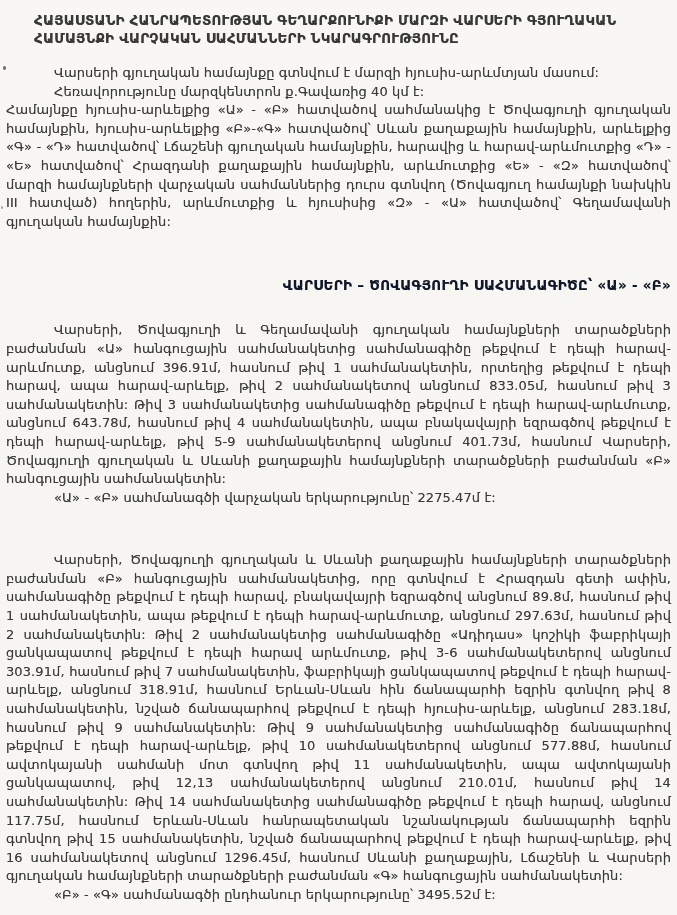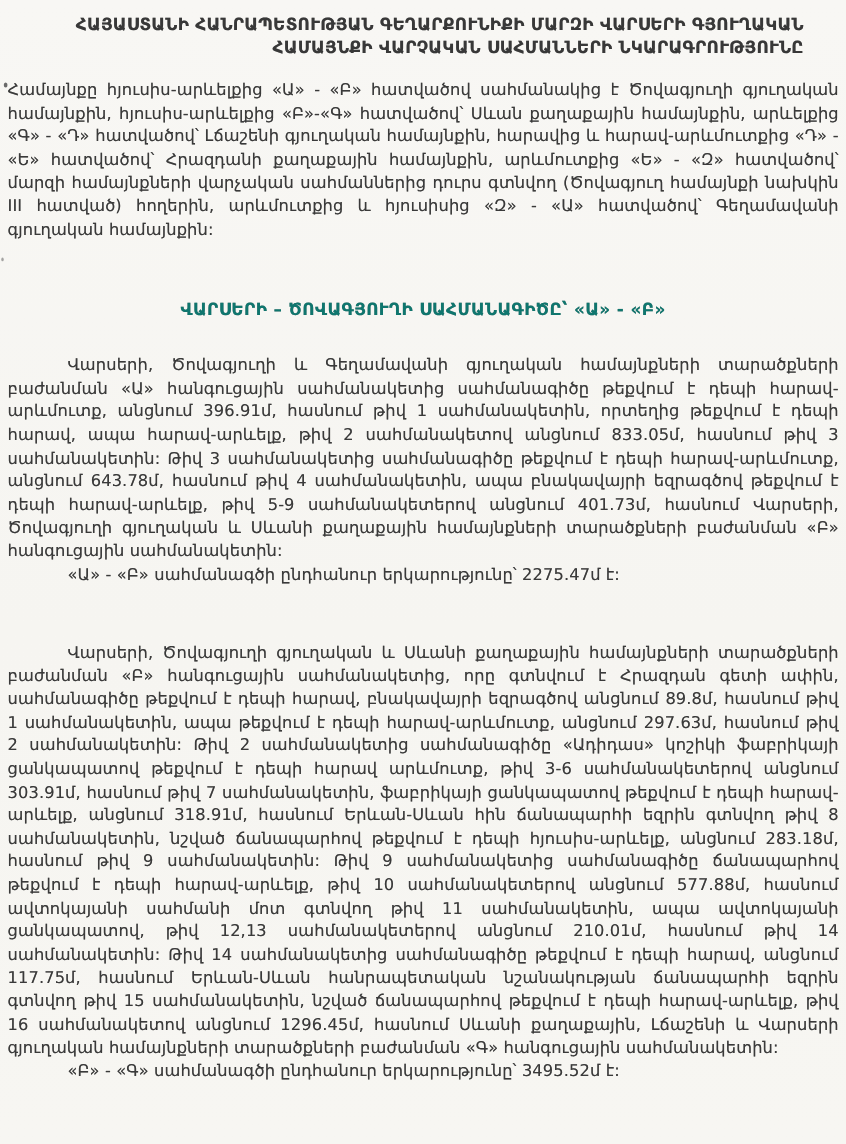--- a/index.html
+++ b/index.html
@@ -14,21 +14,21 @@
     background-image: linear-gradient(180deg, #f8f7f4 0%, #f6f5f1 55%, #f7f6f2 100%);
     font-family: "DejaVu Sans", sans-serif;
     color: #3a3a3a;
     position: relative;
   }
   .page {
     padding: 7px 6px 0 6px;
     text-shadow: 0 0 0.5px rgba(40,40,40,0.45);
   }
   .doc-title {
-    text-align: right;
+    text-align: left;
     font-weight: bold;
     font-size: 13.5px;
     line-height: 18px;
     letter-spacing: 0.2px;
     margin: 4px 28px 0 28px;
     color: #383838;
   }
   .para {
     font-size: 13px;
     line-height: 18.6px;
@@ -36,25 +36,25 @@
     margin: 0;
     letter-spacing: 0.1px;
   }
   .para.indent {
     text-indent: 48px;
   }
   .intro-block {
     margin-top: 17px;
   }
   .section-heading {
-    text-align: center;
+    text-align: right;
     font-weight: bold;
     font-size: 13.5px;
     letter-spacing: 0.3px;
-    color: #0f766e;
+    color: #0f172a;
     margin: 0;
   }
   .heading-1 { margin-top: 46px; }
   .body-1    { margin-top: 28px; }
   .heading-2 { margin-top: 25px; }
   .body-2    { margin-top: 44px; }
   .scan-artifact {
     position: absolute;
     background: #6a6a6a;
     border-radius: 50%;
@@ -63,28 +63,30 @@
   .artifact-b { left: 1px; top: 206px; width: 2px; height: 3px; opacity: 0.6; }
 </style>
 </head>
 <body>
 
 <div class="page">
 
   <div class="doc-title">ՀԱՅԱՍՏԱՆԻ ՀԱՆՐԱՊԵՏՈՒԹՅԱՆ ԳԵՂԱՐՔՈՒՆԻՔԻ ՄԱՐԶԻ ՎԱՐՍԵՐԻ ԳՅՈՒՂԱԿԱՆ ՀԱՄԱՅՆՔԻ ՎԱՐՉԱԿԱՆ ՍԱՀՄԱՆՆԵՐԻ ՆԿԱՐԱԳՐՈՒԹՅՈՒՆԸ</div>
 
   <div class="intro-block">
+    <p class="para indent">Վարսերի գյուղական համայնքը գտնվում է մարզի հյուսիս-արևմտյան մասում:</p>
+    <p class="para indent">Հեռավորությունը մարզկենտրոն ք.Գավառից 40 կմ է:</p>
     <p class="para">Համայնքը հյուսիս-արևելքից «Ա» - «Բ» հատվածով սահմանակից է Ծովագյուղի գյուղական համայնքին, հյուսիս-արևելքից «Բ»-«Գ» հատվածով՝ Սևան քաղաքային համայնքին, արևելքից «Գ» - «Դ» հատվածով՝ Լճաշենի գյուղական համայնքին, հարավից և հարավ-արևմուտքից «Դ» - «Ե» հատվածով՝ Հրազդանի քաղաքային համայնքին, արևմուտքից «Ե» - «Զ» հատվածով՝ մարզի համայնքների վարչական սահմաններից դուրս գտնվող (Ծովագյուղ համայնքի նախկին III հատված) հողերին, արևմուտքից և հյուսիսից «Զ» - «Ա» հատվածով՝ Գեղամավանի գյուղական համայնքին:</p>
   </div>
 
   <div class="section-heading heading-1">ՎԱՐՍԵՐԻ – ԾՈՎԱԳՅՈՒՂԻ ՍԱՀՄԱՆԱԳԻԾԸ՝ «Ա» - «Բ»</div>
 
   <p class="para indent body-1">Վարսերի, Ծովագյուղի և Գեղամավանի գյուղական համայնքների տարածքների բաժանման «Ա» հանգուցային սահմանակետից սահմանագիծը թեքվում է դեպի հարավ-արևմուտք, անցնում 396.91մ, հասնում թիվ 1 սահմանակետին, որտեղից թեքվում է դեպի հարավ, ապա հարավ-արևելք, թիվ 2 սահմանակետով անցնում 833.05մ, հասնում թիվ 3 սահմանակետին: Թիվ 3 սահմանակետից սահմանագիծը թեքվում է դեպի հարավ-արևմուտք, անցնում 643.78մ, հասնում թիվ 4 սահմանակետին, ապա բնակավայրի եզրագծով թեքվում է դեպի հարավ-արևելք, թիվ 5-9 սահմանակետերով անցնում 401.73մ, հասնում Վարսերի, Ծովագյուղի գյուղական և Սևանի քաղաքային համայնքների տարածքների բաժանման «Բ» հանգուցային սահմանակետին:</p>
 
-  <p class="para indent">«Ա» - «Բ» սահմանագծի ընդհանուր երկարությունը՝ 2275.47մ է:</p>
+  <p class="para indent">«Ա» - «Բ» սահմանագծի վարչական երկարությունը՝ 2275.47մ է:</p>
 
 
   <p class="para indent body-2">Վարսերի, Ծովագյուղի գյուղական և Սևանի քաղաքային համայնքների տարածքների բաժանման «Բ» հանգուցային սահմանակետից, որը գտնվում է Հրազդան գետի ափին, սահմանագիծը թեքվում է դեպի հարավ, բնակավայրի եզրագծով անցնում 89.8մ, հասնում թիվ 1 սահմանակետին, ապա թեքվում է դեպի հարավ-արևմուտք, անցնում 297.63մ, հասնում թիվ 2 սահմանակետին: Թիվ 2 սահմանակետից սահմանագիծը «Ադիդաս» կոշիկի ֆաբրիկայի ցանկապատով թեքվում է դեպի հարավ արևմուտք, թիվ 3-6 սահմանակետերով անցնում 303.91մ, հասնում թիվ 7 սահմանակետին, ֆաբրիկայի ցանկապատով թեքվում է դեպի հարավ-արևելք, անցնում 318.91մ, հասնում Երևան-Սևան հին ճանապարհի եզրին գտնվող թիվ 8 սահմանակետին, նշված ճանապարհով թեքվում է դեպի հյուսիս-արևելք, անցնում 283.18մ, հասնում թիվ 9 սահմանակետին: Թիվ 9 սահմանակետից սահմանագիծը ճանապարհով թեքվում է դեպի հարավ-արևելք, թիվ 10 սահմանակետերով անցնում 577.88մ, հասնում ավտոկայանի սահմանի մոտ գտնվող թիվ 11 սահմանակետին, ապա ավտոկայանի ցանկապատով, թիվ 12,13 սահմանակետերով անցնում 210.01մ, հասնում թիվ 14 սահմանակետին: Թիվ 14 սահմանակետից սահմանագիծը թեքվում է դեպի հարավ, անցնում 117.75մ, հասնում Երևան-Սևան հանրապետական նշանակության ճանապարհի եզրին գտնվող թիվ 15 սահմանակետին, նշված ճանապարհով թեքվում է դեպի հարավ-արևելք, թիվ 16 սահմանակետով անցնում 1296.45մ, հասնում Սևանի քաղաքային, Լճաշենի և Վարսերի գյուղական համայնքների տարածքների բաժանման «Գ» հանգուցային սահմանակետին:</p>
 
   <p class="para indent">«Բ» - «Գ» սահմանագծի ընդհանուր երկարությունը՝ 3495.52մ է:</p>
 
 </div>
 
 <div class="scan-artifact artifact-a"></div>
 <div class="scan-artifact artifact-b"></div>

